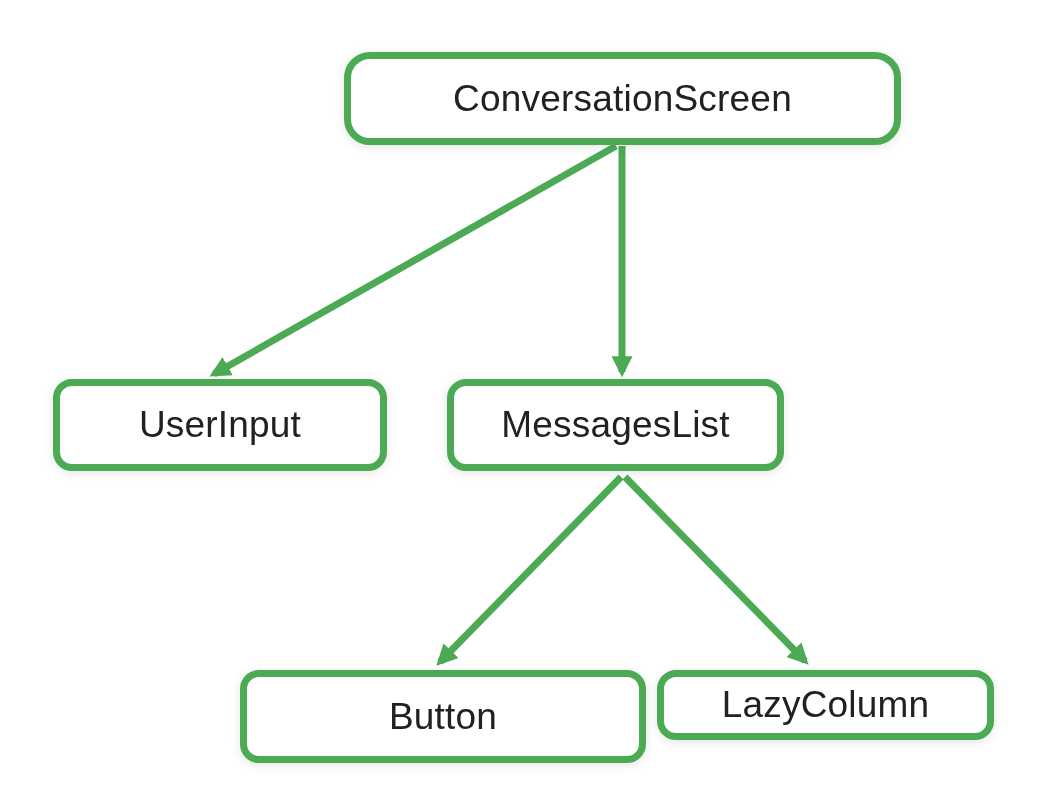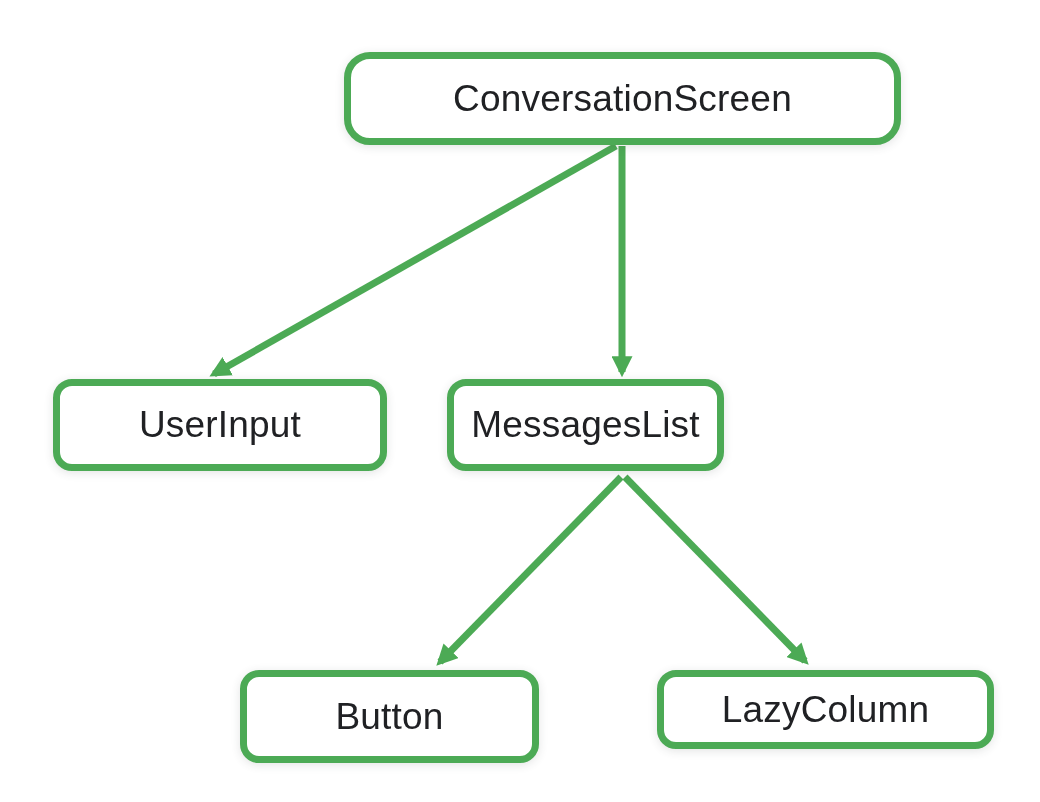--- a/index.html
+++ b/index.html
@@ -40,23 +40,23 @@
     border: 7px solid var(--accent);
     border-radius: 19px;
     box-shadow: 0 2px 10px rgba(60,64,67,0.14);
     color: var(--text);
     font-size: 37px;
     letter-spacing: 0.2px;
     white-space: nowrap;
   }
   .node-conversation-screen { left: 344px; top: 52px;  width: 557px; height: 93px; border-radius: 26px; }
   .node-user-input          { left: 53px;  top: 379px; width: 334px; height: 92px; }
-  .node-messages-list       { left: 447px; top: 379px; width: 277px; height: 92px; }
-  .node-button              { left: 240px; top: 670px; width: 299px; height: 93px; }
-  .node-lazy-column         { left: 657px; top: 670px; width: 337px; height: 79px; }
+  .node-messages-list       { left: 447px; top: 379px; width: 337px; height: 92px; }
+  .node-button              { left: 240px; top: 670px; width: 406px; height: 93px; }
+  .node-lazy-column         { left: 657px; top: 670px; width: 337px; height: 70px; }
 </style>
 </head>
 <body>
 
 <div class="canvas">
 
   <svg class="edges" viewBox="0 0 1040 802" xmlns="http://www.w3.org/2000/svg">
     <defs>
       <marker id="arrow" viewBox="0 0 10 10" refX="7.5" refY="5" markerWidth="3" markerHeight="3" orient="auto-start-reverse">
         <path class="arrowhead-shape" d="M 0 0 L 10 5 L 0 10 z"></path>

